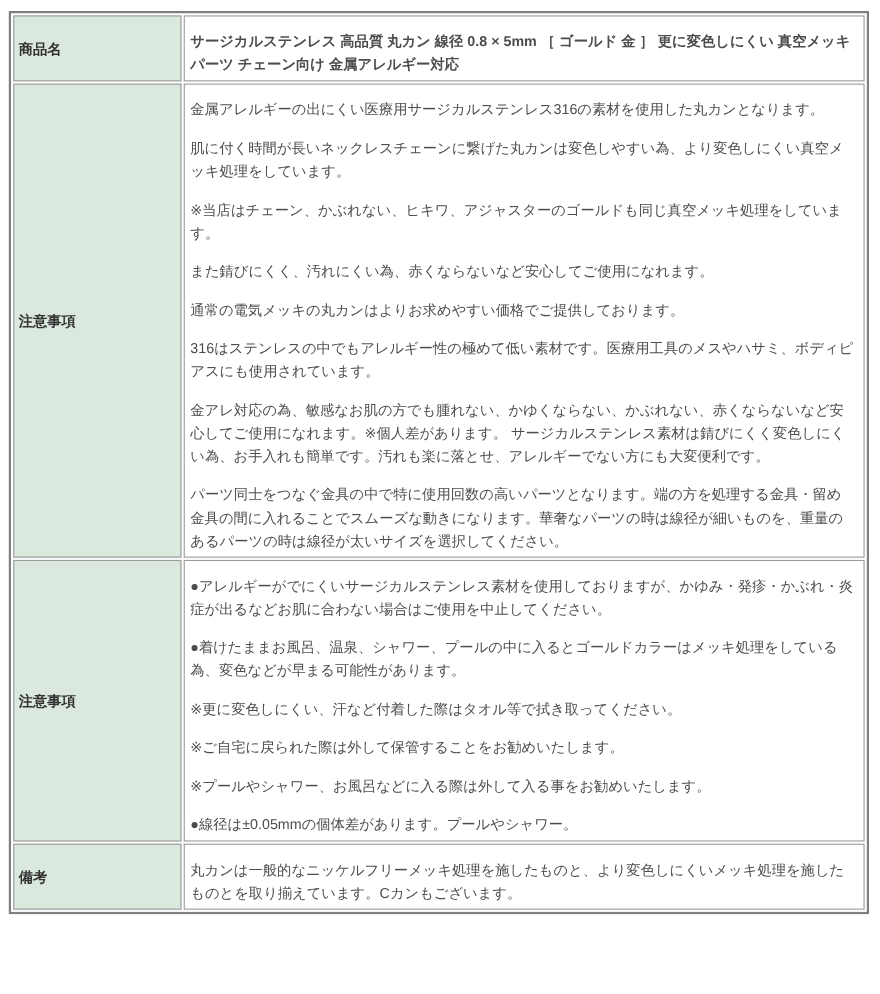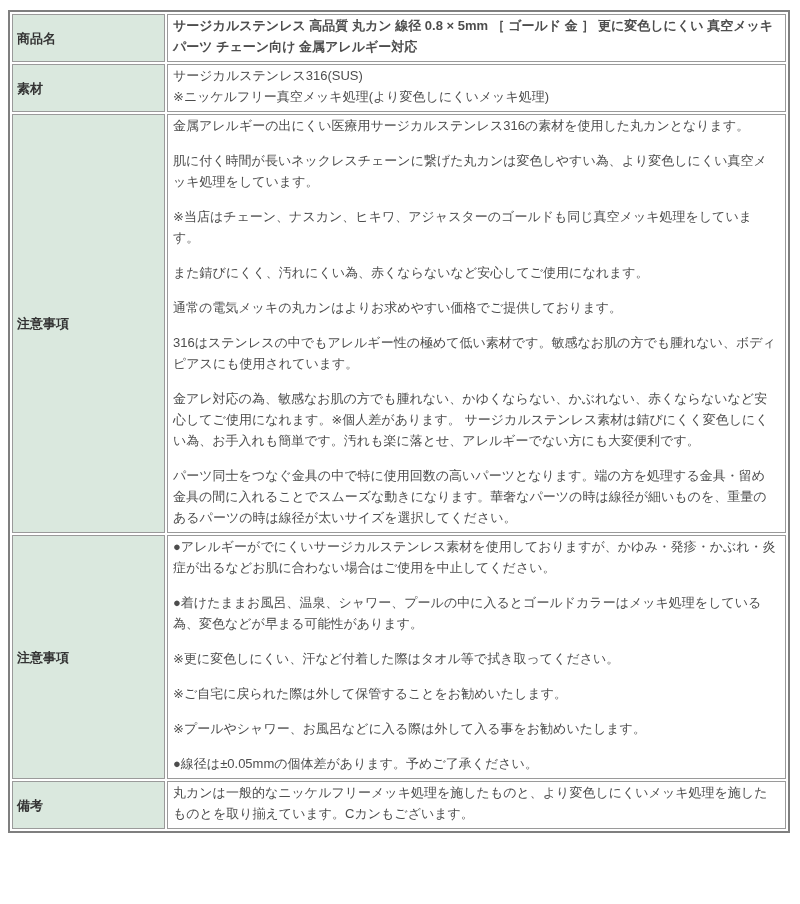--- a/index.html
+++ b/index.html
@@ -42,21 +42,21 @@
   td.label-cell{
     width:153px;
     background:var(--label-bg);
     color:var(--label-text);
     font-weight:bold;
     text-align:left;
     padding:3px 4px;
   }
   td.content-cell{
     background:#ffffff;
-    padding:0 8px 4px 5px;
+    padding:12px 8px 4px 5px;
   }
   .content-cell p{
     margin:0 0 14px 0;
   }
   .content-cell p:last-child{
     margin-bottom:0;
   }
   tr.bold-content td.content-cell{
     font-weight:bold;
   }
@@ -67,47 +67,41 @@
 <div class="page">
   <table class="spec-table">
     <tbody>
         <tr class="spec-row bold-content">
           <td class="label-cell">商品名</td>
           <td class="content-cell">
             <p>サージカルステンレス 高品質 丸カン 線径 0.8 × 5mm ［ ゴールド 金 ］ 更に変色しにくい 真空メッキ パーツ チェーン向け 金属アレルギー対応</p>
           </td>
         </tr>
         <tr class="spec-row">
-          <td class="label-cell">素材</td>
-          <td class="content-cell">
-            <p>サージカルステンレス316(SUS)<br>※ニッケルフリー真空メッキ処理(より変色しにくいメッキ処理)</p>
-          </td>
-        </tr>
-        <tr class="spec-row">
           <td class="label-cell">注意事項</td>
           <td class="content-cell">
             <p>金属アレルギーの出にくい医療用サージカルステンレス316の素材を使用した丸カンとなります。</p>
             <p>肌に付く時間が長いネックレスチェーンに繋げた丸カンは変色しやすい為、より変色しにくい真空メッキ処理をしています。</p>
-            <p>※当店はチェーン、ナスカン、ヒキワ、アジャスターのゴールドも同じ真空メッキ処理をしています。</p>
+            <p>※当店はチェーン、かぶれない、ヒキワ、アジャスターのゴールドも同じ真空メッキ処理をしています。</p>
             <p>また錆びにくく、汚れにくい為、赤くならないなど安心してご使用になれます。</p>
             <p>通常の電気メッキの丸カンはよりお求めやすい価格でご提供しております。</p>
-            <p>316はステンレスの中でもアレルギー性の極めて低い素材です。敏感なお肌の方でも腫れない、ボディピアスにも使用されています。</p>
+            <p>316はステンレスの中でもアレルギー性の極めて低い素材です。医療用工具のメスやハサミ、ボディピアスにも使用されています。</p>
             <p>金アレ対応の為、敏感なお肌の方でも腫れない、かゆくならない、かぶれない、赤くならないなど安心してご使用になれます。※個人差があります。 サージカルステンレス素材は錆びにくく変色しにくい為、お手入れも簡単です。汚れも楽に落とせ、アレルギーでない方にも大変便利です。</p>
             <p>パーツ同士をつなぐ金具の中で特に使用回数の高いパーツとなります。端の方を処理する金具・留め金具の間に入れることでスムーズな動きになります。華奢なパーツの時は線径が細いものを、重量のあるパーツの時は線径が太いサイズを選択してください。</p>
           </td>
         </tr>
         <tr class="spec-row">
           <td class="label-cell">注意事項</td>
           <td class="content-cell">
             <p>●アレルギーがでにくいサージカルステンレス素材を使用しておりますが、かゆみ・発疹・かぶれ・炎症が出るなどお肌に合わない場合はご使用を中止してください。</p>
             <p>●着けたままお風呂、温泉、シャワー、プールの中に入るとゴールドカラーはメッキ処理をしている為、変色などが早まる可能性があります。</p>
             <p>※更に変色しにくい、汗など付着した際はタオル等で拭き取ってください。</p>
             <p>※ご自宅に戻られた際は外して保管することをお勧めいたします。</p>
             <p>※プールやシャワー、お風呂などに入る際は外して入る事をお勧めいたします。</p>
-            <p>●線径は±0.05mmの個体差があります。予めご了承ください。</p>
+            <p>●線径は±0.05mmの個体差があります。プールやシャワー。</p>
           </td>
         </tr>
         <tr class="spec-row">
           <td class="label-cell">備考</td>
           <td class="content-cell">
             <p>丸カンは一般的なニッケルフリーメッキ処理を施したものと、より変色しにくいメッキ処理を施したものとを取り揃えています。Cカンもございます。</p>
           </td>
         </tr>
       </tbody>
   </table>

